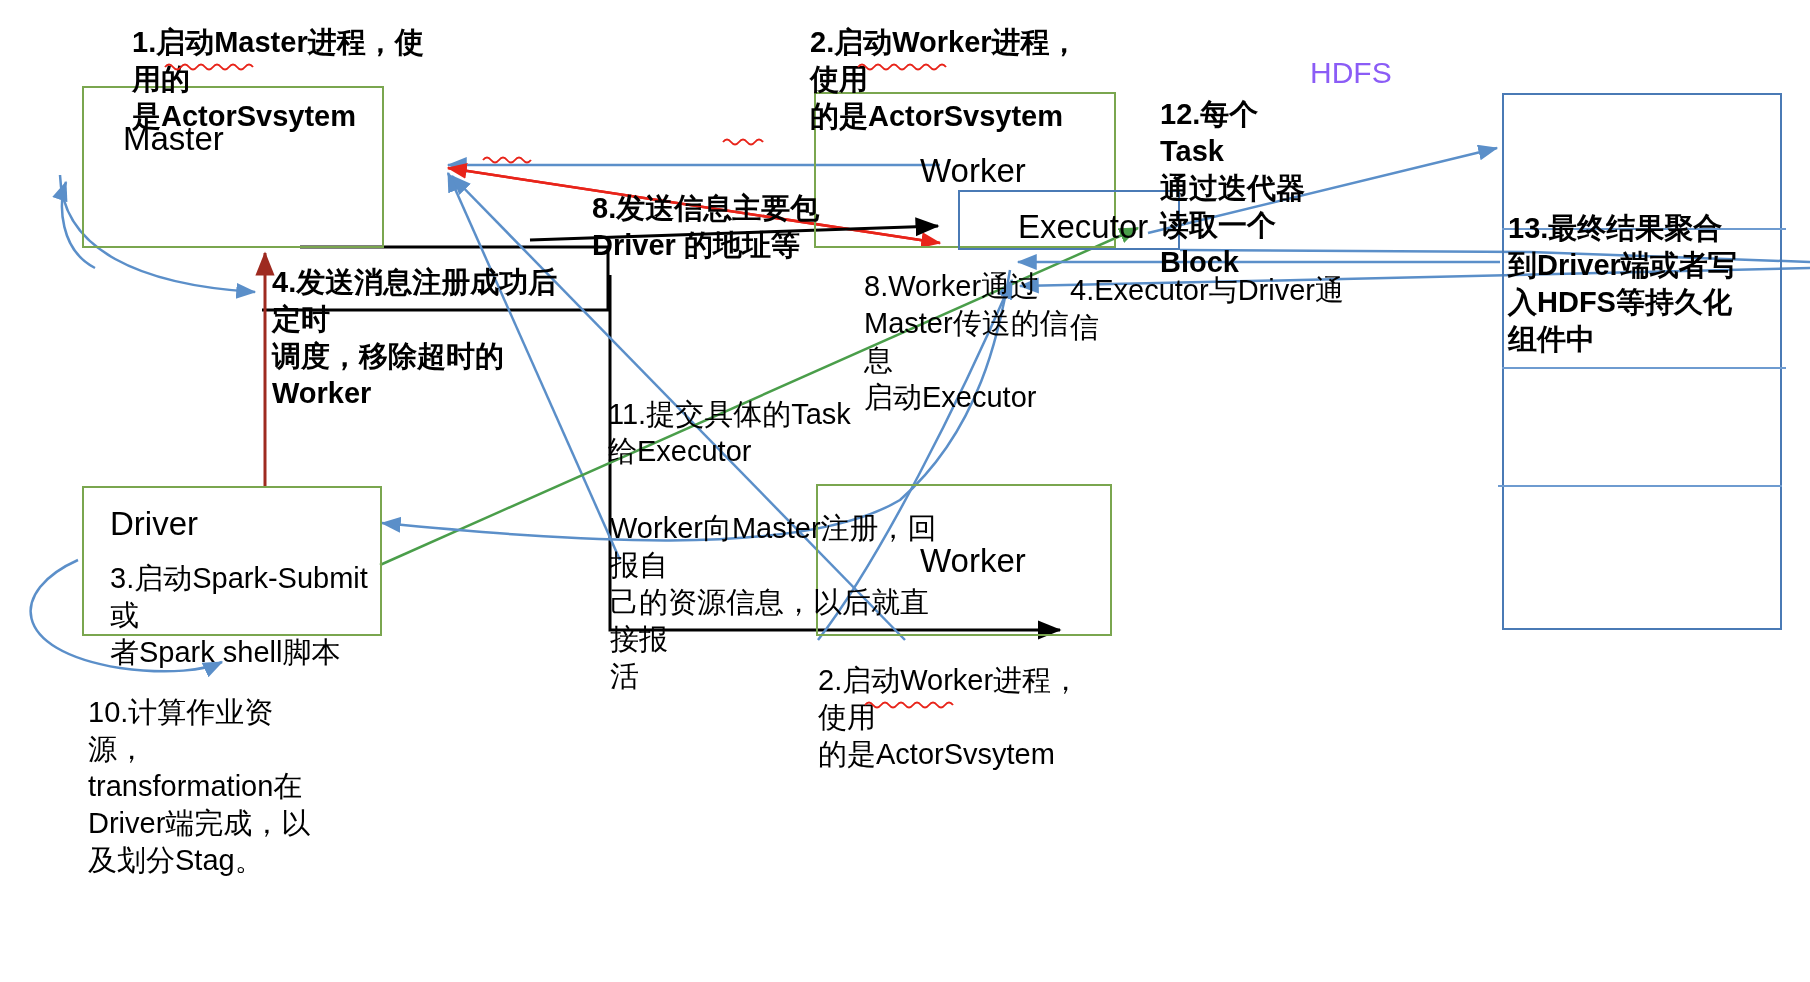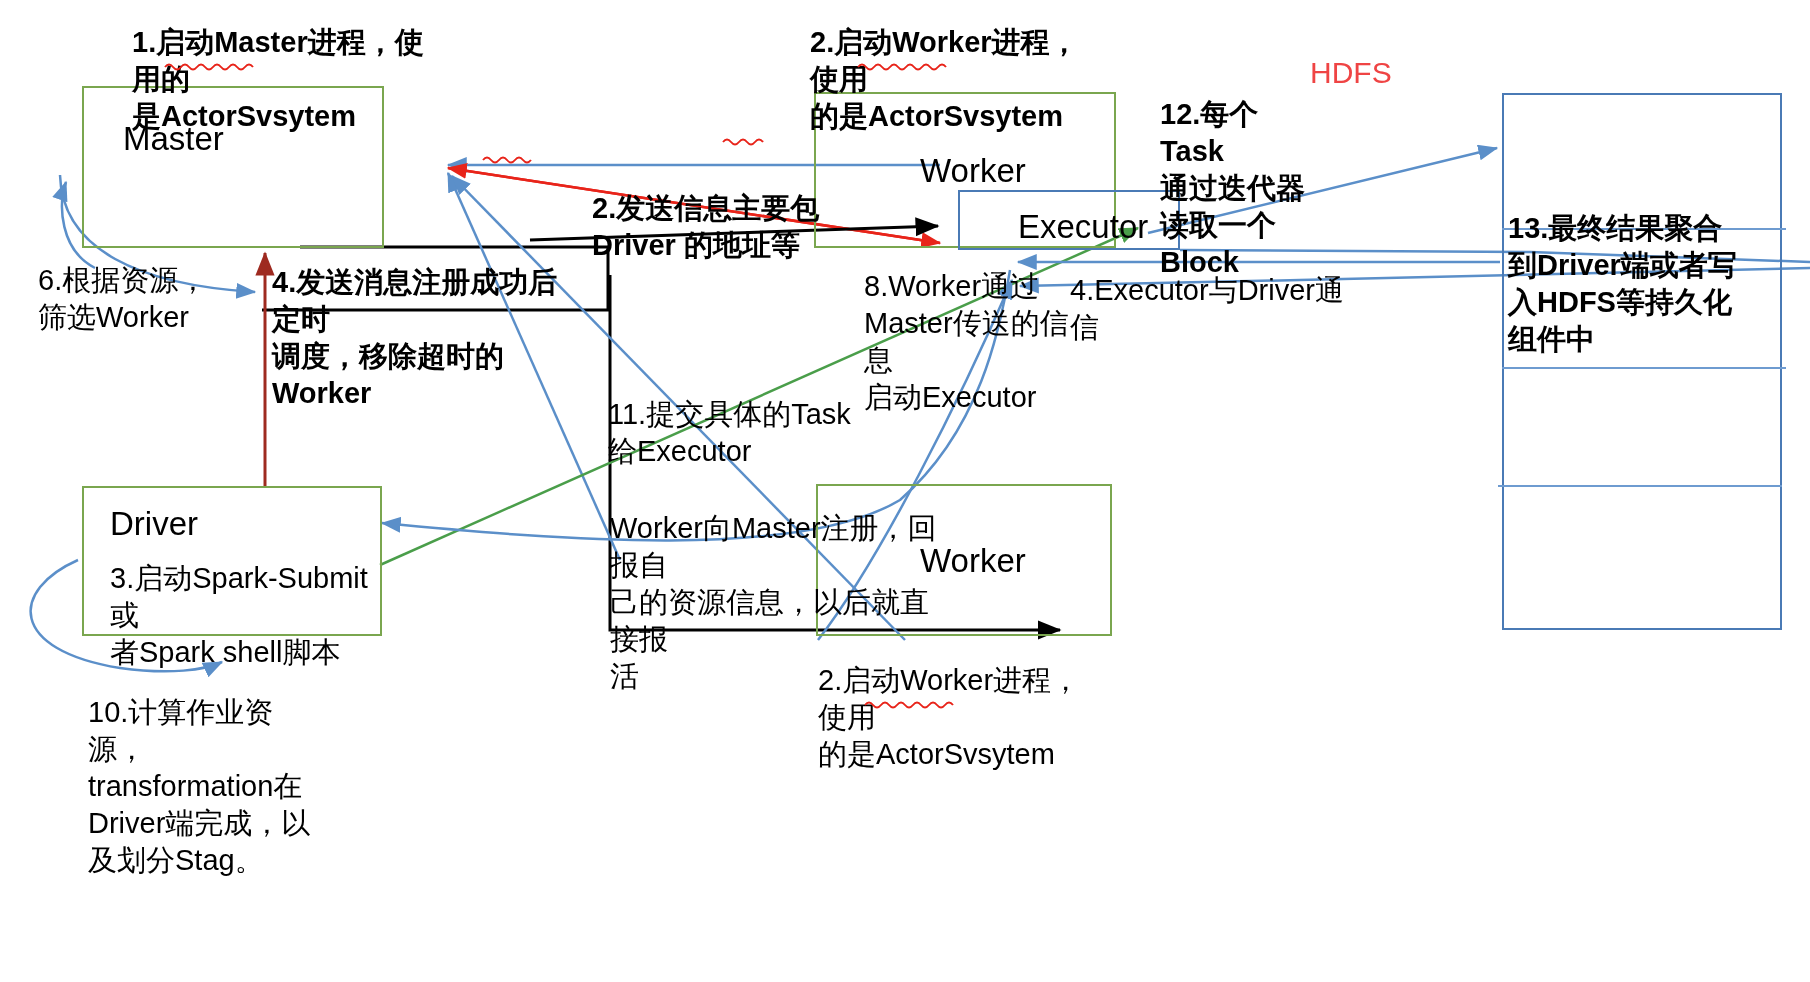--- a/index.html
+++ b/index.html
@@ -59,21 +59,21 @@
   .svg-layer {
     position: absolute;
     left: 0; top: 0;
     width: 1810px;
     height: 982px;
     pointer-events: none;
   }
   .hdfs-label {
     position: absolute;
     font-size: 30px;
-    color: #ef4444;
+    color: #8b5cf6;
   }
 </style>
 </head>
 <body>
 
 <div id="canvas">
 
   <svg class="svg-layer" viewBox="0 0 1810 982">
     <defs>
       <marker id="ah-blue" markerWidth="9" markerHeight="9" refX="7.5" refY="3.2" orient="auto">
@@ -152,28 +152,26 @@
   <div class="hdfs-divider" style="left:1502px; top:367px; width:284px;"></div>
   <div class="hdfs-divider" style="left:1498px; top:485px; width:284px;"></div>
 
   <div class="ann bold" style="left:132px; top:24px; width:300px;">1.启动Master进程，使用的
 是ActorSvsytem</div>
 
   <div class="ann bold" style="left:810px; top:24px; width:290px;">2.启动Worker进程，使用
 的是ActorSvsytem</div>
 
 
-  <div class="ann bold" style="left:592px; top:190px; width:270px;">2.发送信息主要包
+  <div class="ann bold" style="left:592px; top:190px; width:270px;">8.发送信息主要包
 Driver 的地址等</div>
 
   <div class="ann bold" style="left:272px; top:264px; width:300px;">4.发送消息注册成功后定时
 调度，移除超时的Worker</div>
 
-  <div class="ann" style="left:38px; top:262px; width:180px;">6.根据资源，
-筛选Worker</div>
 
   <div class="ann" style="left:864px; top:268px; width:230px;">8.Worker通过
 Master传送的信息
 启动Executor</div>
 
   <div class="ann" style="left:1070px; top:272px; width:300px;">4.Executor与Driver通信</div>
 
   <div class="ann bold" style="left:1160px; top:96px; width:150px;">12.每个Task
 通过迭代器
 读取一个

